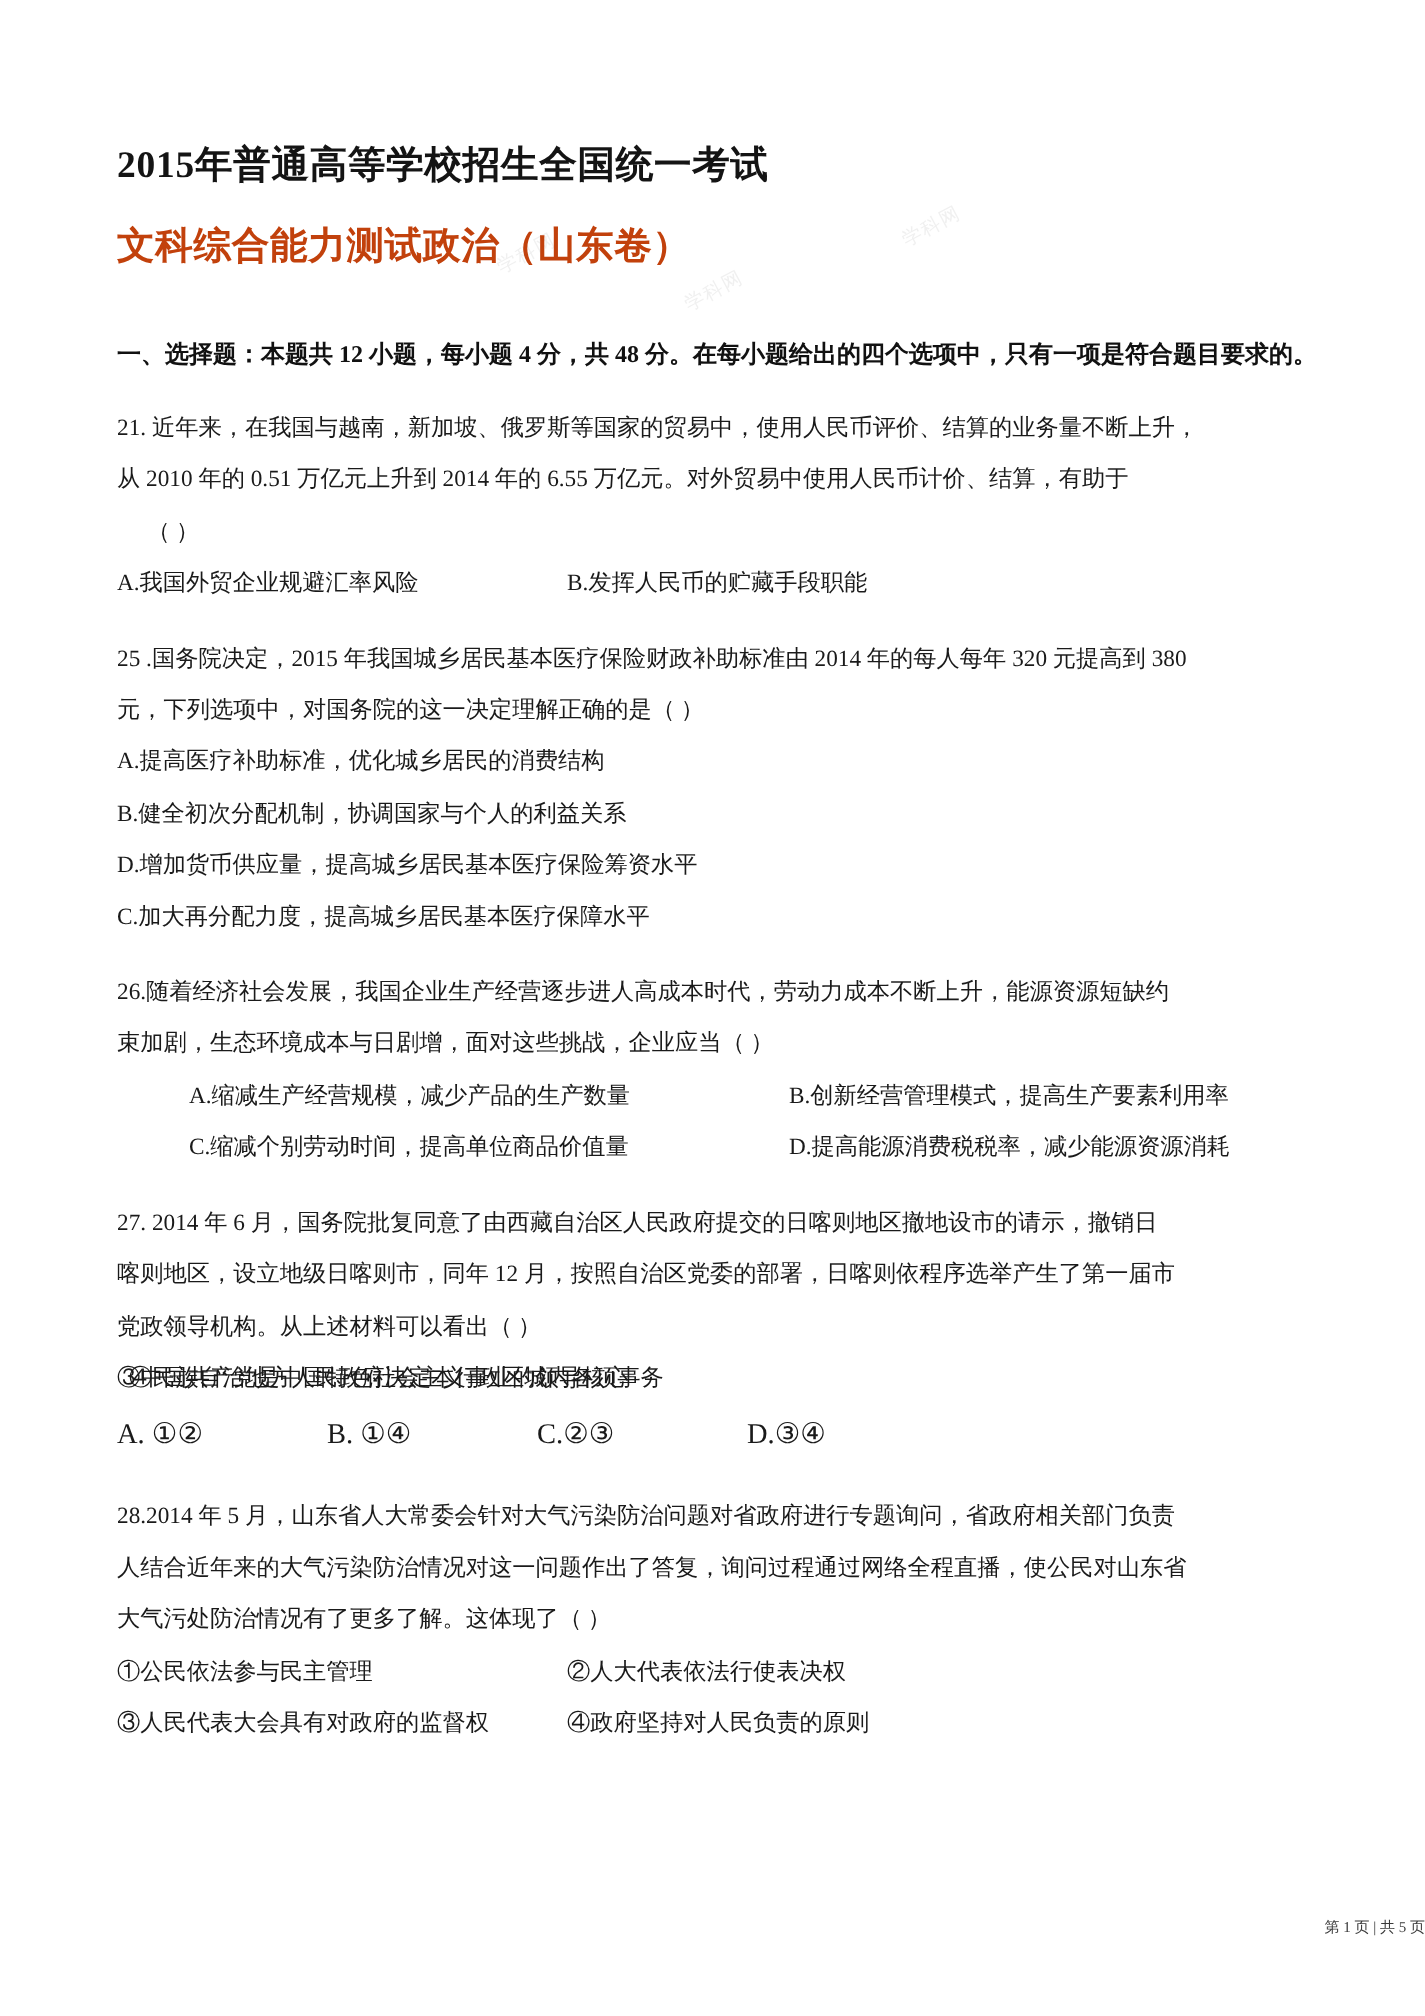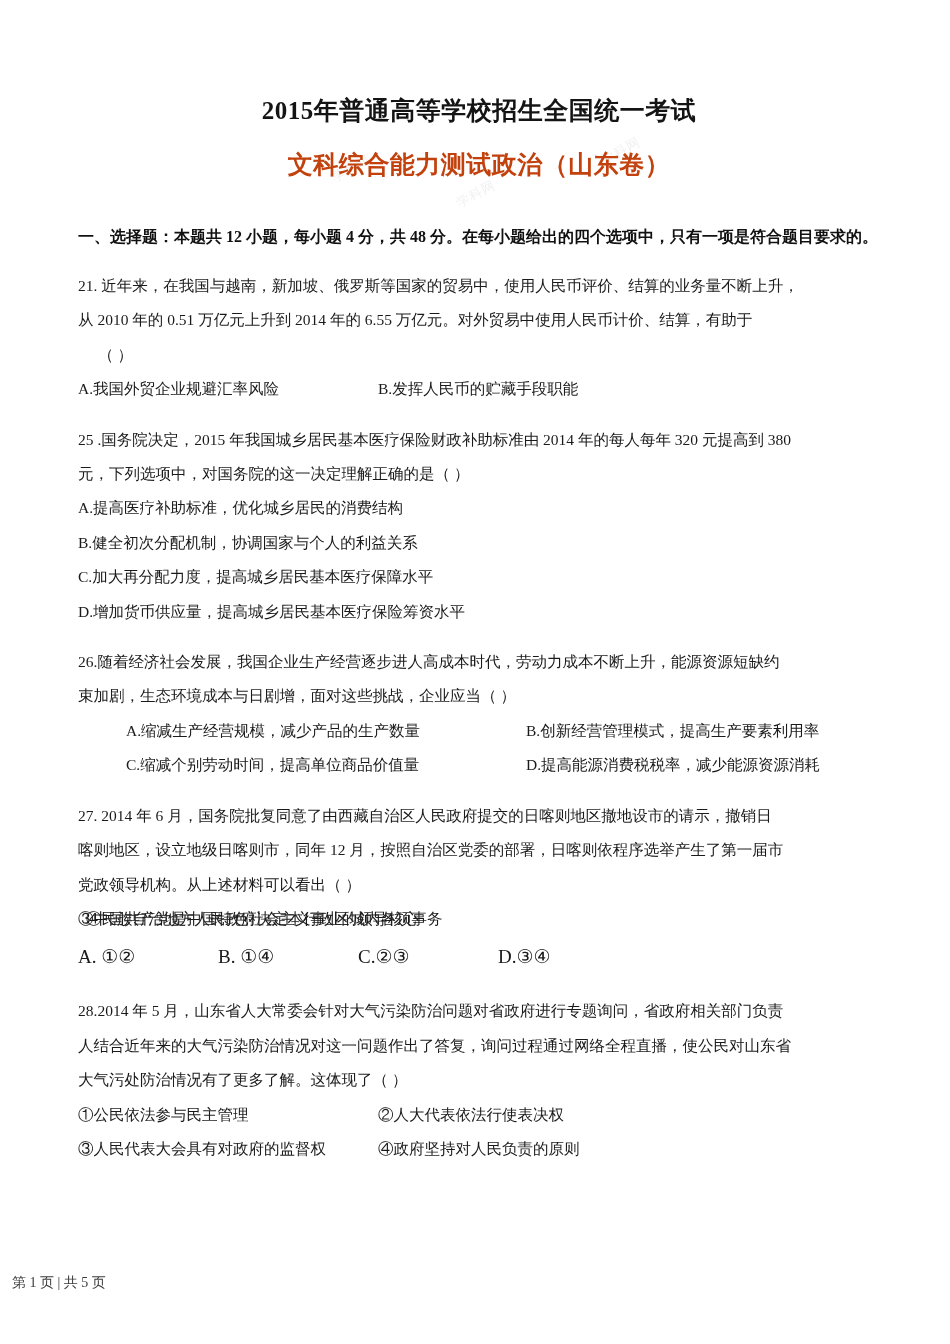--- a/index.html
+++ b/index.html
@@ -47,21 +47,21 @@
 
   
   .content {
     position: relative;
     z-index: 1;
     padding: 0 70px 0 78px;
   }
 
   .title-block {
     padding-top: 96px;
-    text-align: center;
+    text-align: left;
   }
   .doc-title {
     font-family: "Liberation Serif", "DejaVu Serif", serif;
     font-size: 25px;
     font-weight: bold;
     letter-spacing: 0.5px;
     line-height: 1.18;
     color: #141414;
   }
   .doc-subtitle {
@@ -125,25 +125,25 @@
     line-height: 2.22;
     white-space: nowrap;
   }
   .abcd-row span.cell {
     display: inline-block;
     width: 140px;
   }
 
   .footer {
     position: absolute;
-    left: 12px;
+    left: 0;
     right: 0;
     bottom: 52px;
-    text-align: left;
-    font-size: 14px;
+    text-align: right;
+    font-size: 10px;
     color: #3a3a3a;
     z-index: 1;
   }
 </style>
 </head>
 <body>
 
 <div class="page">
 
   <div class="watermark-layer">
@@ -171,22 +171,22 @@
         </div>
       </div>
     </div>
 
     <div class="question">
       <div class="q-stem">25 .国务院决定，2015 年我国城乡居民基本医疗保险财政补助标准由 2014 年的每人每年 320 元提高到 380</div>
       <div class="q-stem">元，下列选项中，对国务院的这一决定理解正确的是（    ）</div>
       <div class="opts">
         <div class="opt-row">A.提高医疗补助标准，优化城乡居民的消费结构</div>
         <div class="opt-row">B.健全初次分配机制，协调国家与个人的利益关系</div>
+        <div class="opt-row">D.增加货币供应量，提高城乡居民基本医疗保险筹资水平</div>
         <div class="opt-row">C.加大再分配力度，提高城乡居民基本医疗保障水平</div>
-        <div class="opt-row">D.增加货币供应量，提高城乡居民基本医疗保险筹资水平</div>
       </div>
     </div>
 
     <div class="question">
       <div class="q-stem">26.随着经济社会发展，我国企业生产经营逐步进人高成本时代，劳动力成本不断上升，能源资源短缺约</div>
       <div class="q-stem">束加剧，生态环境成本与日剧增，面对这些挑战，企业应当（    ）</div>
       <div class="opts">
         <div class="opt-row opt-2col-wide">
           <span class="c1">A.缩减生产经营规模，减少产品的生产数量</span><span class="opt-col2">B.创新经营管理模式，提高生产要素利用率</span>
         </div>

